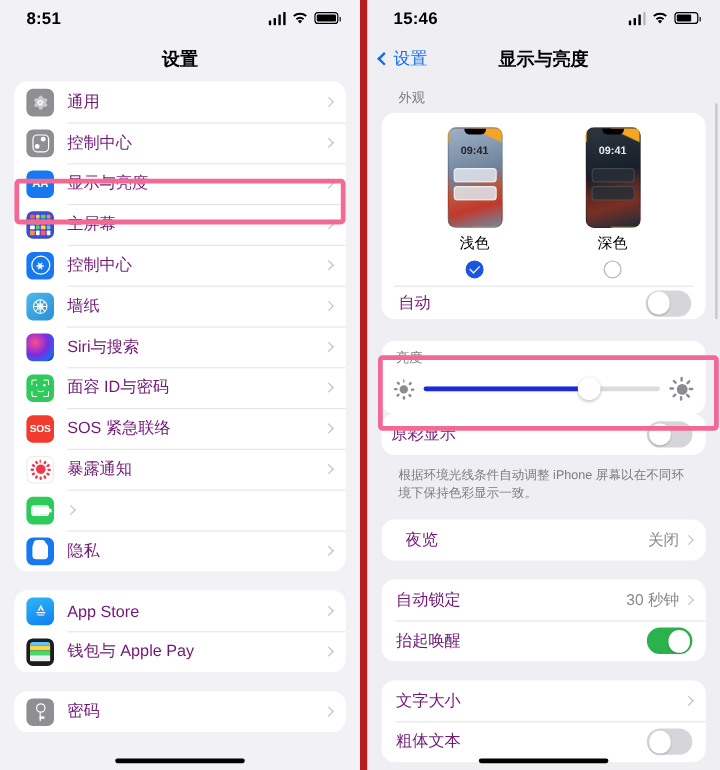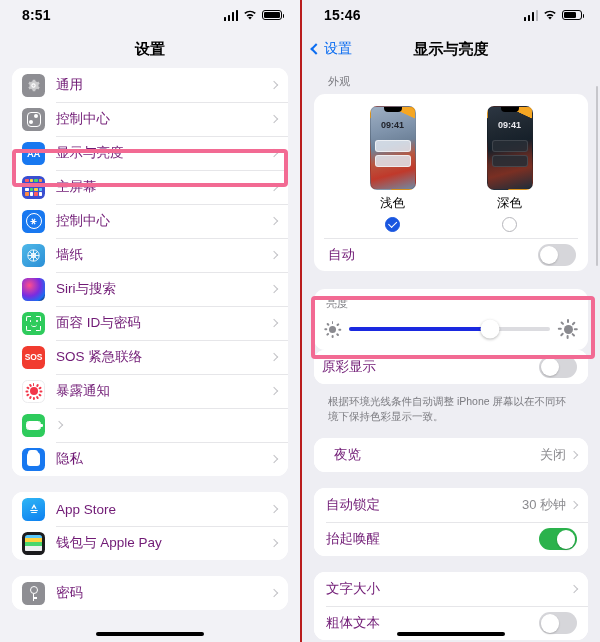--- a/index.html
+++ b/index.html
@@ -7,21 +7,21 @@
     width: 600px; height: 642px;
     font-family: "Liberation Sans", "DejaVu Sans", sans-serif;
     background: #ffffff;
     overflow: hidden;
   }
   .screens { display: flex; width: 600px; height: 642px; }
 
   
   .panel { width: 300px; height: 642px; position: relative; overflow: hidden; }
   .panel-left  { background: #f2f2f6; }
-  .panel-right { background: #eeeef3; border-left: 2px solid #b91c1c; }
+  .panel-right { background: #eeeef3; border-left: 6px solid #b91c1c; }
 
   
   .statusbar {
     height: 30px; display: flex; align-items: center;
     justify-content: space-between; padding: 0 18px 0 22px;
   }
   .sb-time { font-size: 14px; font-weight: bold; color: #000; letter-spacing: .2px; }
   .sb-icons { display: flex; align-items: center; gap: 5px; }
   .sig { display: flex; align-items: flex-end; gap: 1.5px; height: 11px; }
   .sig i { width: 2.5px; background: #000; border-radius: .5px; display: block; }
@@ -171,21 +171,21 @@
   .thumb-dark { background:
       linear-gradient(205deg, #f5a623 0%, #f5a623 11%, transparent 11.5%),
       linear-gradient(165deg, #2c3642 0%, #1f2831 28%, #16202a 46%, #5c2a24 62%, #7a2f23 76%, #1d2d3a 100%); }
   .thumb-dark .nbar { background: rgba(40,46,54,.88); border: .5px solid rgba(255,255,255,.12); }
   .thumb-caption { font-size: 12.5px; color: #000; }
   .radio { width: 15px; height: 15px; border-radius: 50%; border: 1.4px solid #b6b6bb; }
   .radio.on { background: #1956e0; border-color: #1956e0; display:flex; align-items:center;
               justify-content:center; }
   .radio.on::after { content:""; width:7px; height:4px; border-left:1.6px solid #fff;
                      border-bottom:1.6px solid #fff; transform: rotate(-45deg) translate(.5px,-1px); }
-  .auto-row { display:flex; align-items:center; height:33px; border-top:1px solid #e6e6e9;
+  .auto-row { display:flex; align-items:center; height:28px; border-top:1px solid #e6e6e9;
               padding: 0 2px 0 4px; justify-content: center; }
 
   .toggle { width: 38px; height: 22px; border-radius: 11px; background: #d6d6da;
             position: relative; flex: 0 0 auto; }
   .toggle .knob { position:absolute; top:1.6px; left:1.8px; width:18.5px; height:18.5px;
                   border-radius:50%; background:#fff; box-shadow: 0 1px 2px rgba(0,0,0,.2); }
   .toggle.on { background: #2bb24c; }
   .toggle.on .knob { left: auto; right: 1.8px; }
 
   .brightness-card { background: #fff; border-radius: 11px; padding: 6px 10px 8px; }

